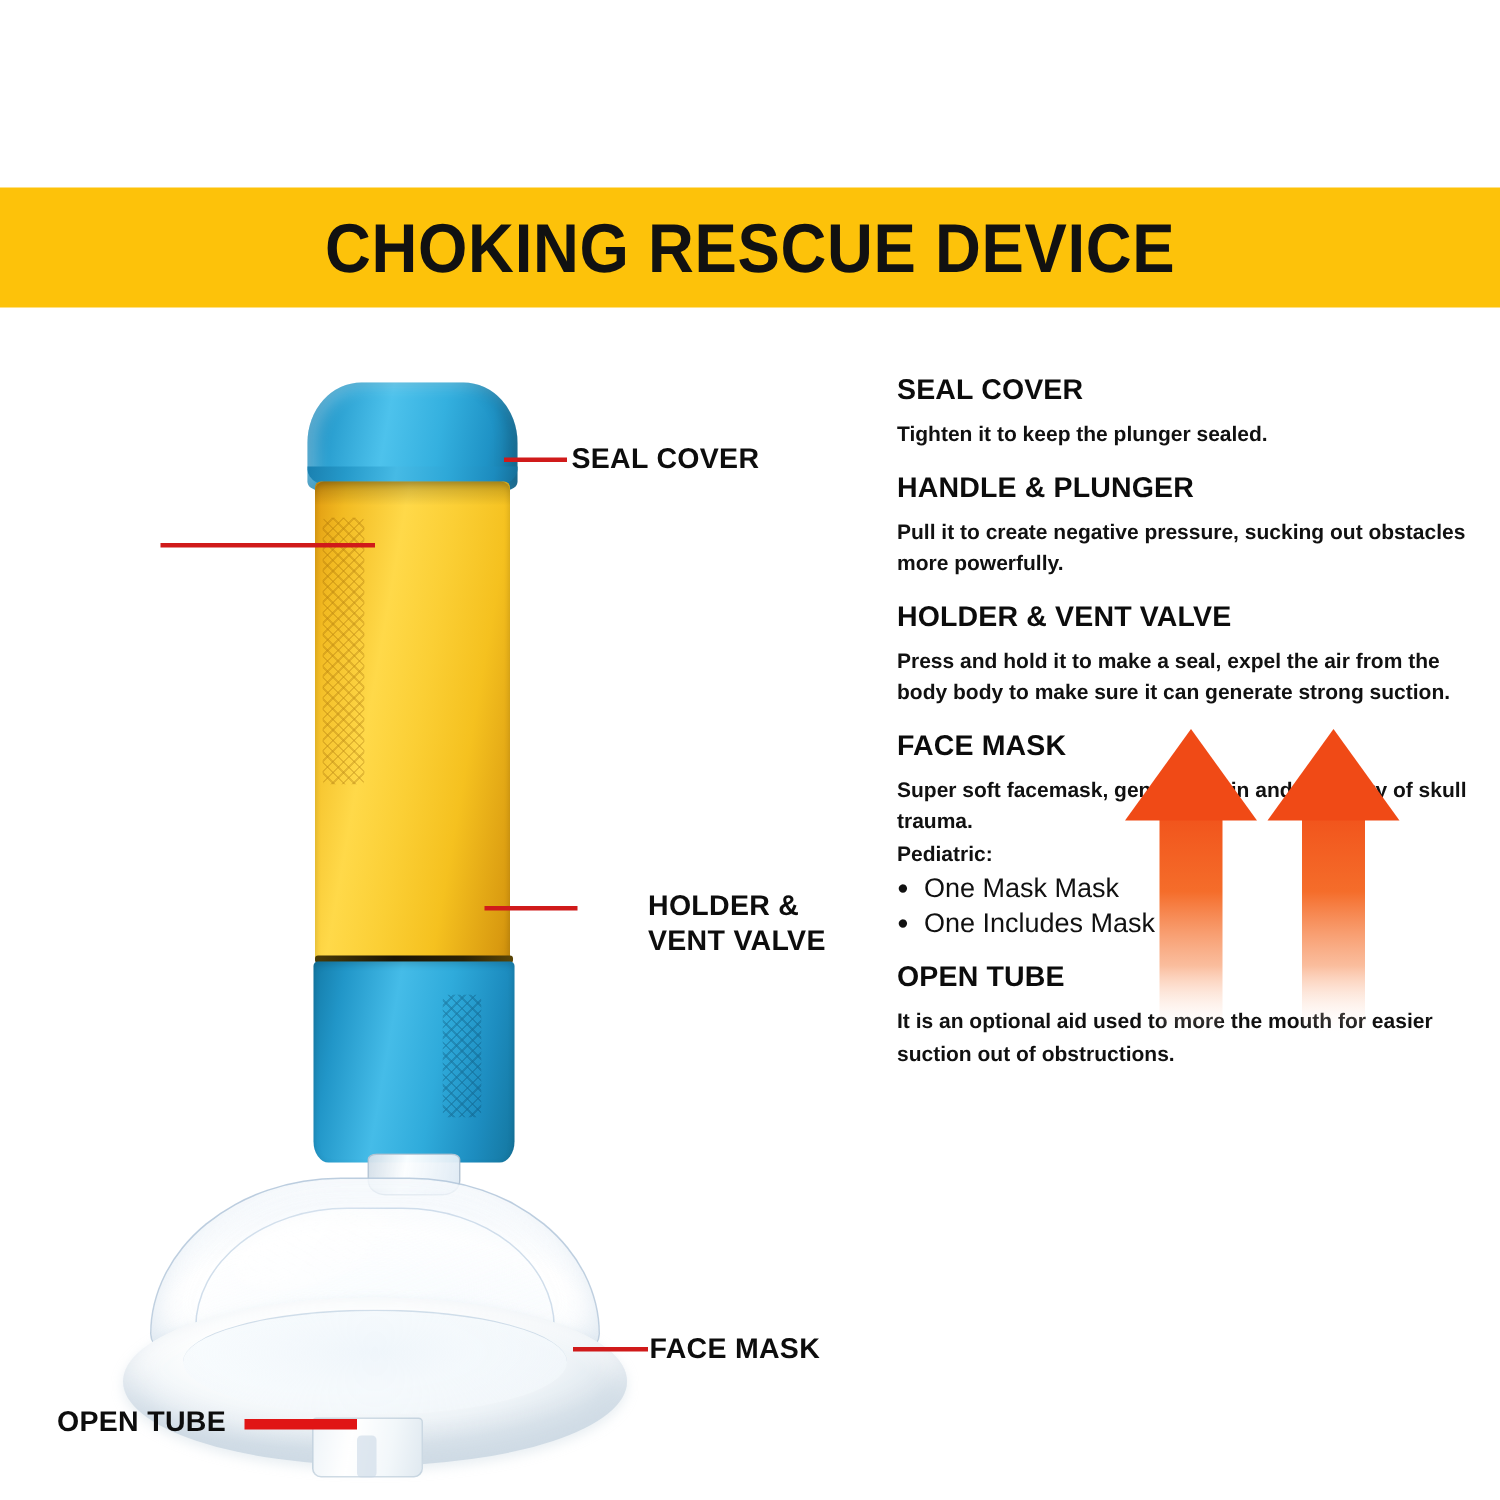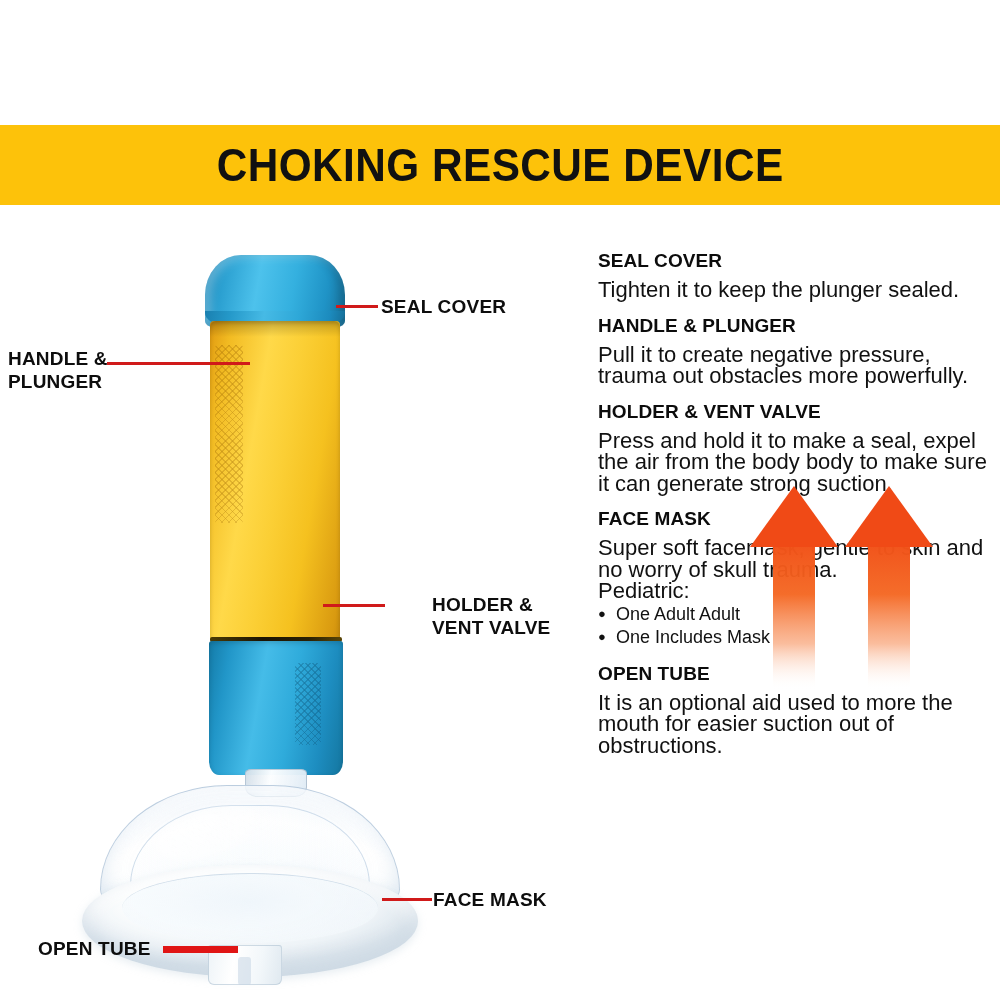--- a/index.html
+++ b/index.html
@@ -279,22 +279,22 @@
   .sec-head {
     font-family: "Liberation Sans", sans-serif;
     font-size: 19px;
     font-weight: 700;
     color: #0c0c0c;
     letter-spacing: 0.1px;
     margin-bottom: 7px;
   }
   .sec-body {
     font-family: "Liberation Sans", sans-serif;
-    font-size: 22px;
-    font-weight: 400;
+    font-size: 14px;
+    font-weight: 700;
     color: #111111;
     line-height: 21.5px;
   }
   .bullets {
     list-style: none;
     margin-top: 1px;
   }
   .bullets li {
     font-size: 18px;
     line-height: 23px;
@@ -349,53 +349,51 @@
   </div>
 
   <div class="callout-line" style="left:336px; top:305px; width:42px;"></div>
   <div class="callout-line" style="left:107px; top:362px; width:143px;"></div>
   <div class="callout-line" style="left:323px; top:604px; width:62px;"></div>
   <div class="callout-line" style="left:382px; top:898px; width:50px;"></div>
   <div class="callout-line thick" style="left:163px; top:946px; width:75px;"></div>
 
   <div class="callout-label" style="left:381px; top:295px;">SEAL COVER</div>
 
-  <div class="callout-label" style="left:8px; top:347px;">HANDLE &amp;
-PLUNGER</div>
 
   <div class="callout-label" style="left:416px; top:593px;margin-left:16px;">HOLDER &amp;
 VENT VALVE</div>
 
   <div class="callout-label" style="left:433px; top:888px;">FACE MASK</div>
 
   <div class="callout-label" style="left:38px; top:937px;">OPEN TUBE</div>
 
   <div class="text-col">
 
     <div class="sec">
       <div class="sec-head">SEAL COVER</div>
       <div class="sec-body">Tighten it to keep the plunger sealed.</div>
     </div>
 
     <div class="sec">
       <div class="sec-head">HANDLE &amp; PLUNGER</div>
-      <div class="sec-body">Pull it to create negative pressure, trauma out obstacles more powerfully.</div>
+      <div class="sec-body">Pull it to create negative pressure, sucking out obstacles more powerfully.</div>
     </div>
 
     <div class="sec">
       <div class="sec-head">HOLDER &amp; VENT VALVE</div>
       <div class="sec-body">Press and hold it to make a seal, expel the air from the body body to make sure it can generate strong suction.</div>
     </div>
 
     <div class="sec">
       <div class="sec-head">FACE MASK</div>
       <div class="sec-body">Super soft facemask, gentle to skin and no worry of skull trauma.</div>
       <div class="sec-body">Pediatric:</div>
       <ul class="bullets">
-        <li>One Adult Adult</li>
+        <li>One Mask Mask</li>
         <li>One Includes Mask</li>
       </ul>
     </div>
 
     <div class="sec">
       <div class="sec-head">OPEN TUBE</div>
       <div class="sec-body">It is an optional aid used to more the mouth for easier suction out of obstructions.</div>
     </div>
 
   </div>

